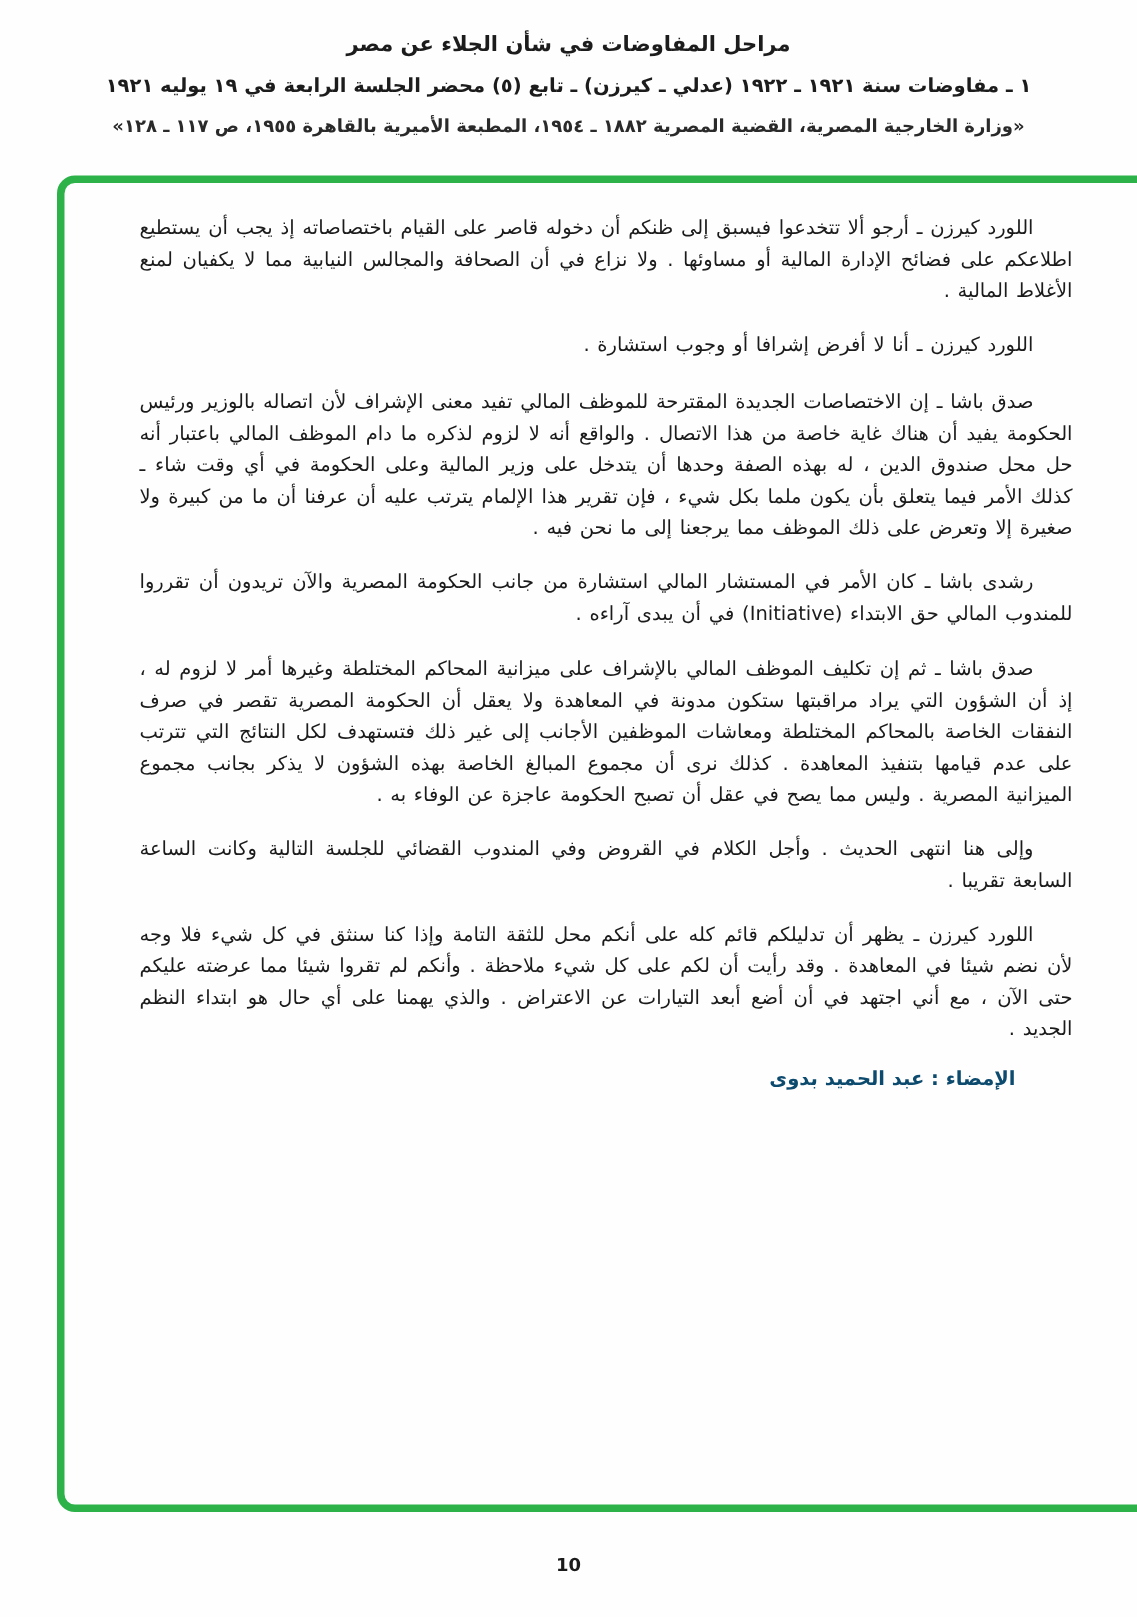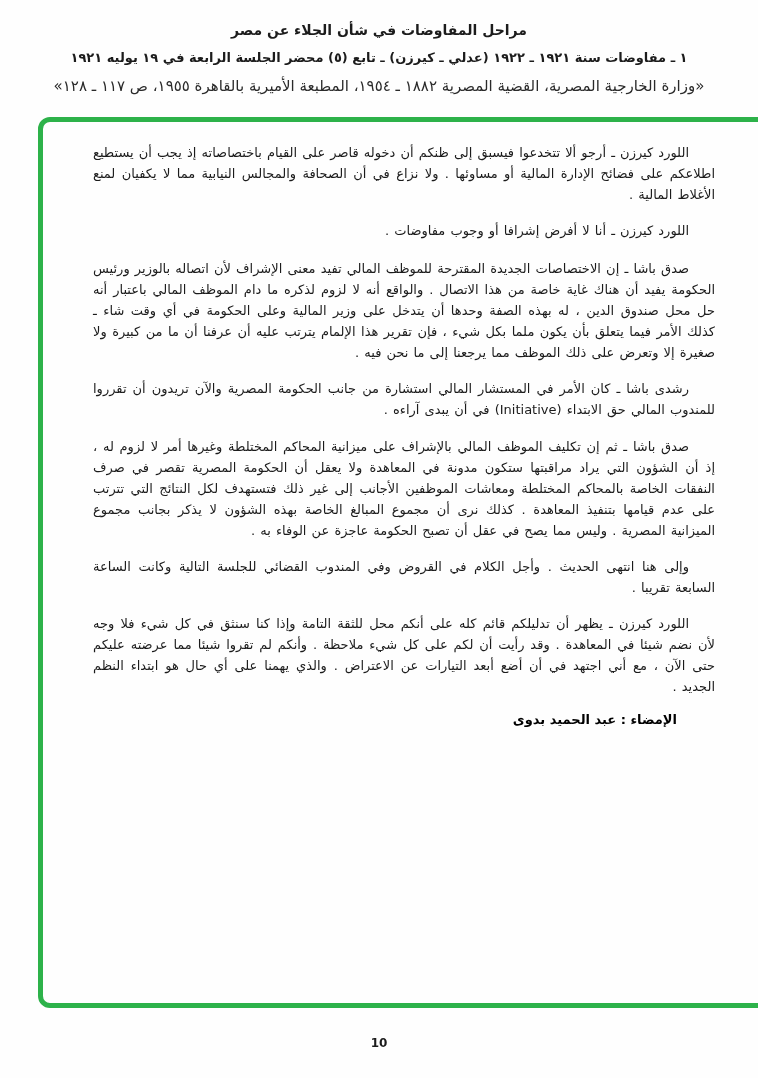--- a/index.html
+++ b/index.html
@@ -27,22 +27,22 @@
     font-weight: bold;
     font-size: 14px;
     letter-spacing: 0.5px;
   }
   .doc-header .subtitle {
     font-weight: bold;
     font-size: 13px;
     margin-top: 12px;
   }
   .doc-header .source {
-    font-weight: normal;
-    font-size: 15px;
+    font-weight: bold;
+    font-size: 12px;
     margin-top: 12px;
     color: #2a2a2a;
   }
   .green-box {
     position: absolute;
     left: 38px;
     top: 117px;
     width: 734px;
     height: 891px;
     border: 5px solid #2db24a;
@@ -64,21 +64,21 @@
     text-align: right;
     margin-bottom: 17px;
   }
   .signature {
     font-size: 13px;
     font-weight: bold;
     text-align: right;
     direction: rtl;
     margin-top: 14px;
     padding-right: 38px;
-    color: #000000;
+    color: #0c4a6e;
   }
   .page-number {
     position: absolute;
     left: 0;
     right: 0;
     top: 1036px;
     text-align: center;
     font-size: 12px;
     font-weight: bold;
     color: #1b1b1b;
@@ -90,21 +90,21 @@
 <div class="page">
 
   <div class="doc-header">
     <div class="title">مراحل المفاوضات في شأن الجلاء عن مصر</div>
     <div class="subtitle">١ ـ مفاوضات سنة ١٩٢١ ـ ١٩٢٢ (عدلي ـ كيرزن) ـ تابع (٥) محضر الجلسة الرابعة في ١٩ يوليه ١٩٢١</div>
     <div class="source">«وزارة الخارجية المصرية، القضية المصرية ١٨٨٢ ـ ١٩٥٤، المطبعة الأميرية بالقاهرة ١٩٥٥، ص ١١٧ ـ ١٢٨»</div>
   </div>
 
   <div class="green-box">
     <p class="para">اللورد كيرزن ـ أرجو ألا تتخدعوا فيسبق إلى ظنكم أن دخوله قاصر على القيام باختصاصاته إذ يجب أن يستطيع اطلاعكم على فضائح الإدارة المالية أو مساوئها . ولا نزاع في أن الصحافة والمجالس النيابية مما لا يكفيان لمنع الأغلاط المالية .</p>
-    <p class="para short">اللورد كيرزن ـ أنا لا أفرض إشرافا أو وجوب مفاوضات .</p>
+    <p class="para short">اللورد كيرزن ـ أنا لا أفرض إشرافا أو وجوب استشارة .</p>
     <p class="para">صدق باشا ـ إن الاختصاصات الجديدة المقترحة للموظف المالي تفيد معنى الإشراف لأن اتصاله بالوزير ورئيس الحكومة يفيد أن هناك غاية خاصة من هذا الاتصال . والواقع أنه لا لزوم لذكره ما دام الموظف المالي باعتبار أنه حل محل صندوق الدين ، له بهذه الصفة وحدها أن يتدخل على وزير المالية وعلى الحكومة في أي وقت شاء ـ كذلك الأمر فيما يتعلق بأن يكون ملما بكل شيء ، فإن تقرير هذا الإلمام يترتب عليه أن عرفنا أن ما من كبيرة ولا صغيرة إلا وتعرض على ذلك الموظف مما يرجعنا إلى ما نحن فيه .</p>
     <p class="para">رشدى باشا ـ كان الأمر في المستشار المالي استشارة من جانب الحكومة المصرية والآن تريدون أن تقرروا للمندوب المالي حق الابتداء (Initiative) في أن يبدى آراءه .</p>
     <p class="para">صدق باشا ـ ثم إن تكليف الموظف المالي بالإشراف على ميزانية المحاكم المختلطة وغيرها أمر لا لزوم له ، إذ أن الشؤون التي يراد مراقبتها ستكون مدونة في المعاهدة ولا يعقل أن الحكومة المصرية تقصر في صرف النفقات الخاصة بالمحاكم المختلطة ومعاشات الموظفين الأجانب إلى غير ذلك فتستهدف لكل النتائج التي تترتب على عدم قيامها بتنفيذ المعاهدة . كذلك نرى أن مجموع المبالغ الخاصة بهذه الشؤون لا يذكر بجانب مجموع الميزانية المصرية . وليس مما يصح في عقل أن تصبح الحكومة عاجزة عن الوفاء به .</p>
     <p class="para">وإلى هنا انتهى الحديث . وأجل الكلام في القروض وفي المندوب القضائي للجلسة التالية وكانت الساعة السابعة تقريبا .</p>
     <p class="para">اللورد كيرزن ـ يظهر أن تدليلكم قائم كله على أنكم محل للثقة التامة وإذا كنا سنثق في كل شيء فلا وجه لأن نضم شيئا في المعاهدة . وقد رأيت أن لكم على كل شيء ملاحظة . وأنكم لم تقروا شيئا مما عرضته عليكم حتى الآن ، مع أني اجتهد في أن أضع أبعد التيارات عن الاعتراض . والذي يهمنا على أي حال هو ابتداء النظم الجديد .</p>
     <div class="signature">الإمضاء : عبد الحميد بدوى</div>
   </div>
 
   <div class="page-number">10</div>
 

